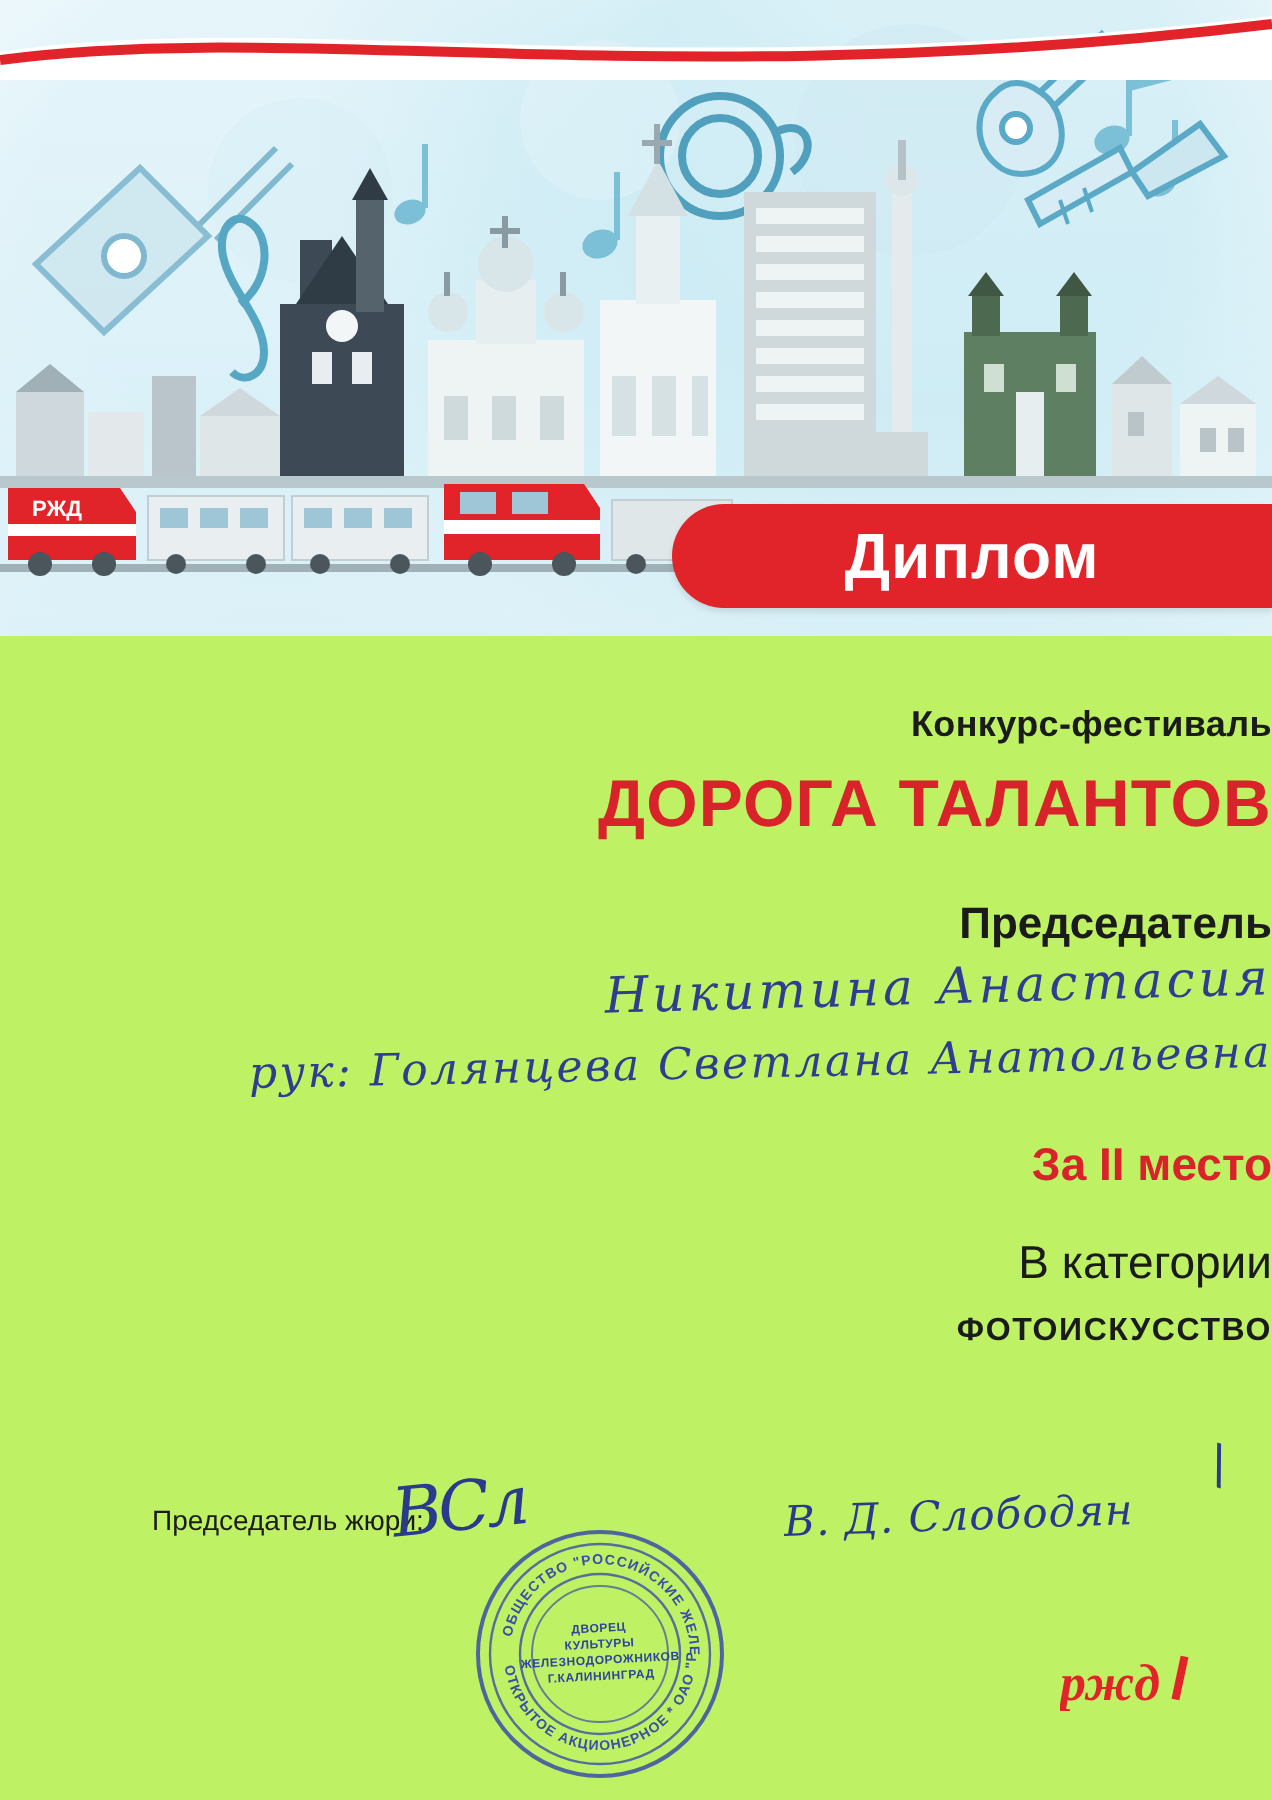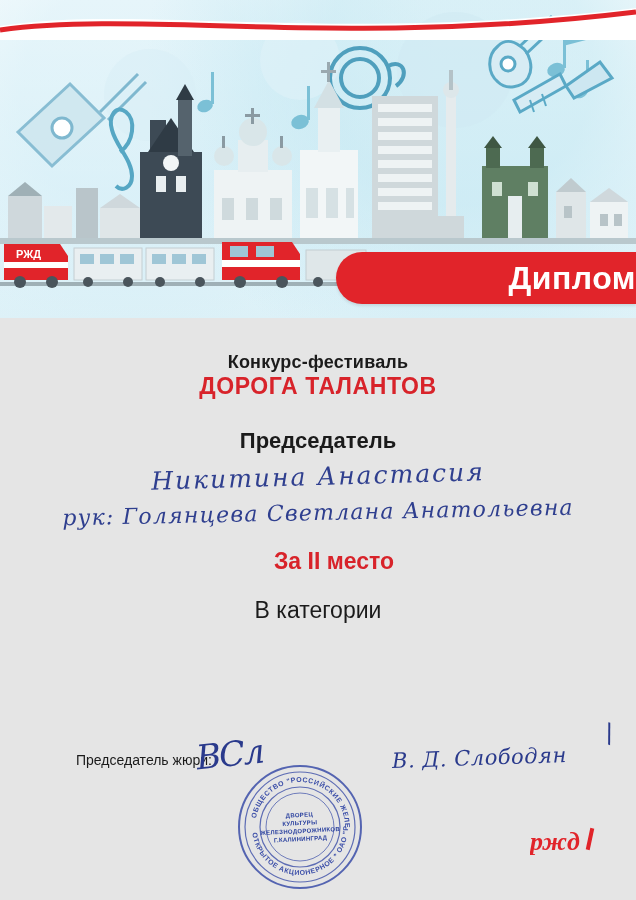--- a/index.html
+++ b/index.html
@@ -7,21 +7,21 @@
     padding: 0;
     background: #ffffff;
   }
   body {
     font-family: "Liberation Sans", sans-serif;
   }
   .page {
     position: relative;
     width: 636px;
     height: 900px;
-    background: #e5e5e5;
+    background: #bef264;
     overflow: hidden;
   }
 
   
   .art {
     position: absolute;
     left: 0; top: 0;
     width: 636px;
     height: 318px;
     overflow: hidden;
@@ -41,21 +41,21 @@
     position: absolute;
     right: 0;
     top: 252px;
     width: 300px;
     height: 52px;
     background: #e1242a;
     border-radius: 26px 0 0 26px;
     box-shadow: 0 2px 3px rgba(0,0,0,.10);
     display: flex;
     align-items: center;
-    justify-content: flex-end;
+    justify-content: center;
     z-index: 7;
   }
   .ribbon-label {
     color: #ffffff;
     font-size: 32px;
     font-weight: bold;
     letter-spacing: .5px;
   }
   .swoosh {
     position: absolute;
@@ -65,34 +65,35 @@
     height: 40px;
     z-index: 6;
   }
 
   
   .content {
     position: absolute;
     left: 0;
     top: 330px;
     width: 636px;
-    text-align: center;
+    text-align: right;
     color: #1b1b1b;
   }
   .line-subtitle {
     font-size: 18px;
     font-weight: bold;
     letter-spacing: .2px;
     margin-top: 22px;
   }
   .line-title {
-    font-size: 23px;
+    font-size: 33px;
     font-weight: bold;
     color: #d8232a;
     letter-spacing: .6px;
+    margin-top: 10px;
   }
   .line-awarded {
     font-size: 22px;
     font-weight: bold;
     margin-top: 28px;
   }
 
   
   .hand-wrap {
     margin-top: 8px;
@@ -419,20 +420,21 @@
     <div class="line-title">ДОРОГА ТАЛАНТОВ</div>
     <div class="line-awarded">Председатель</div>
 
     <div class="hand-wrap">
       <div class="hand hand-1">Никитина Анастасия</div>
       <div class="hand hand-2">рук: Голянцева Светлана Анатольевна</div>
     </div>
 
     <div class="line-place">За II место</div>
     <div class="line-category-label">В категории</div>
+    <div class="line-category-value">ФОТОИСКУССТВО</div>
   </div>
 
   <div class="pen-mark">\</div>
 
   <div class="sign-row">
     <div class="sign-label">Председатель жюри:</div>
     <div class="sign-scribble">ВСл</div>
     <div class="sign-name">В. Д. Слободян</div>
 
     <div class="stamp">

